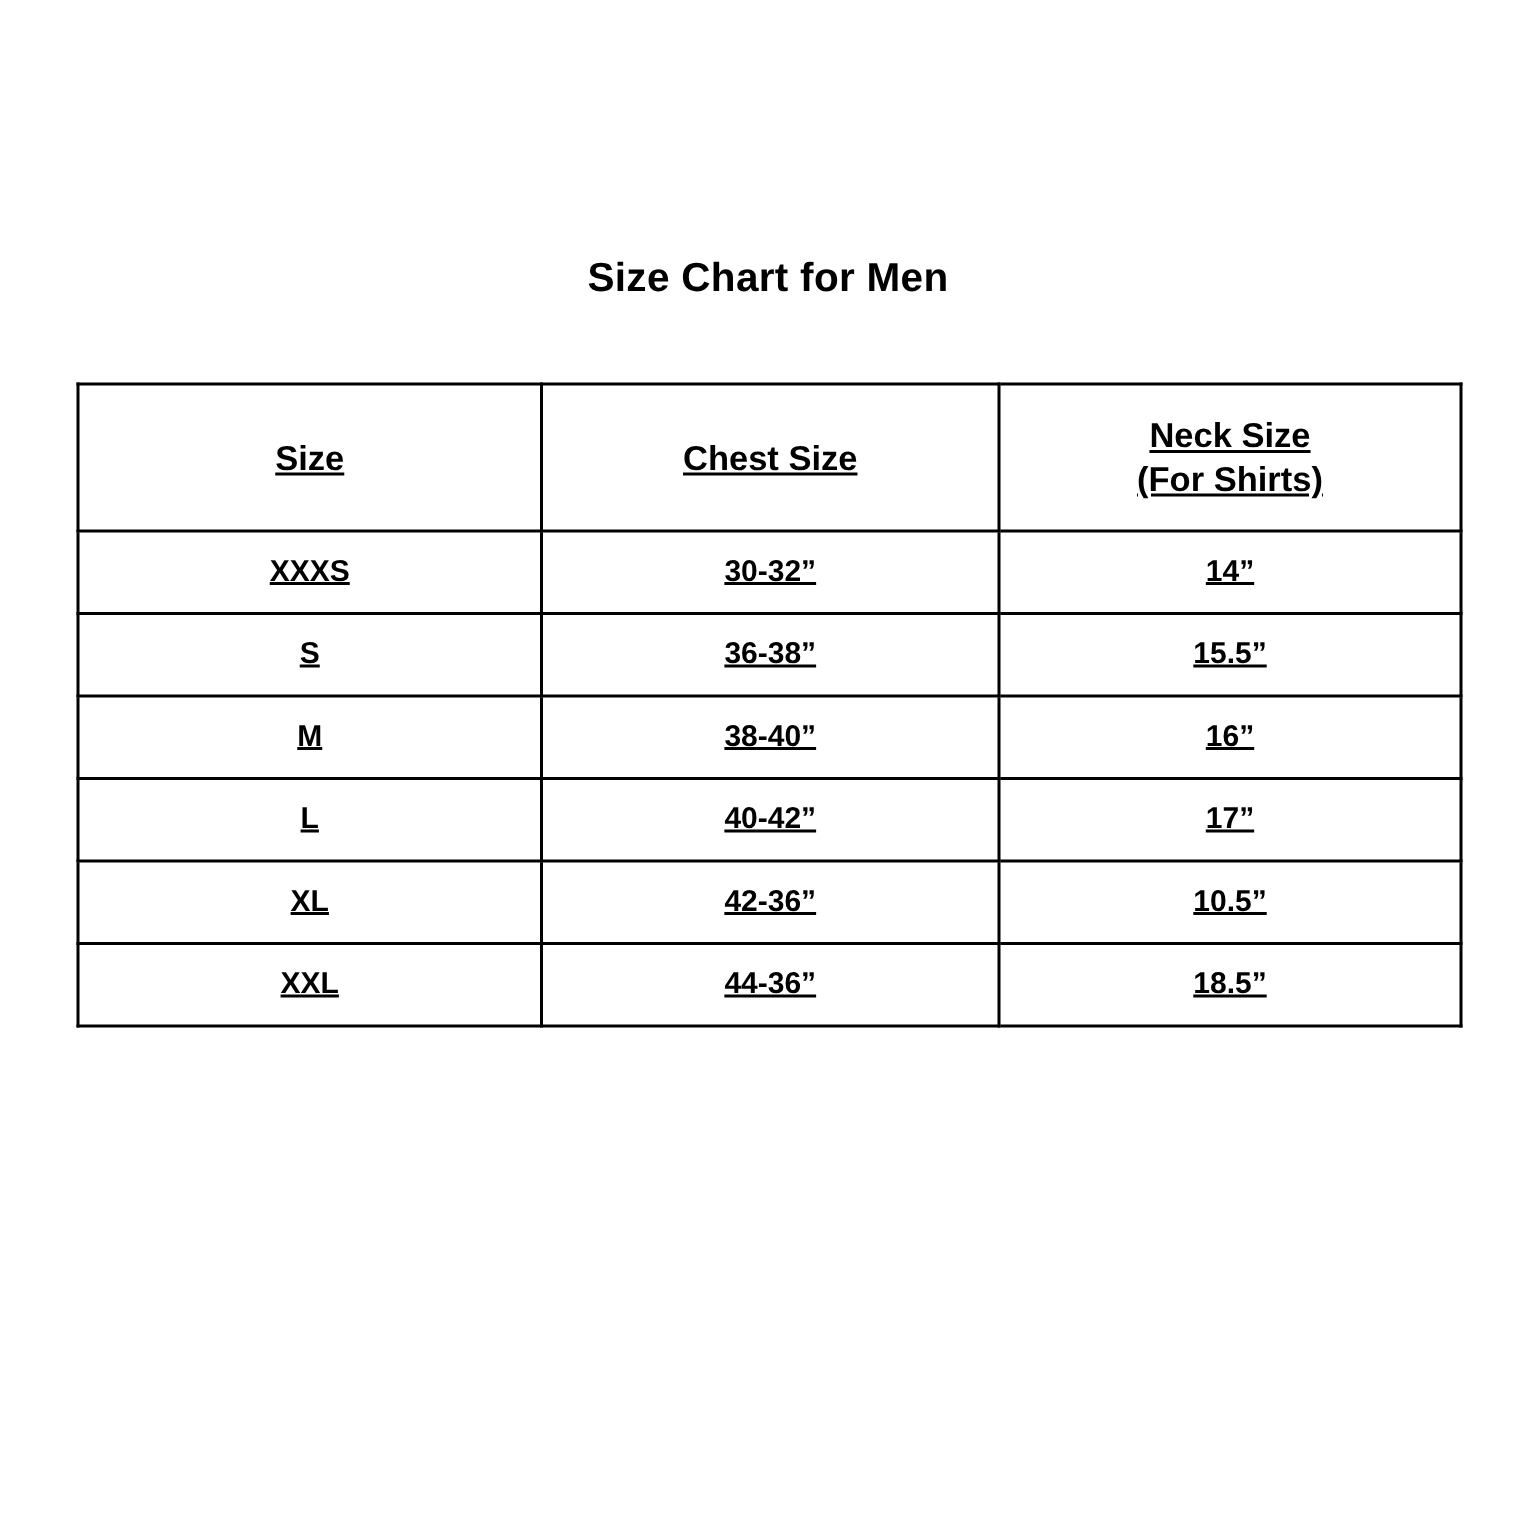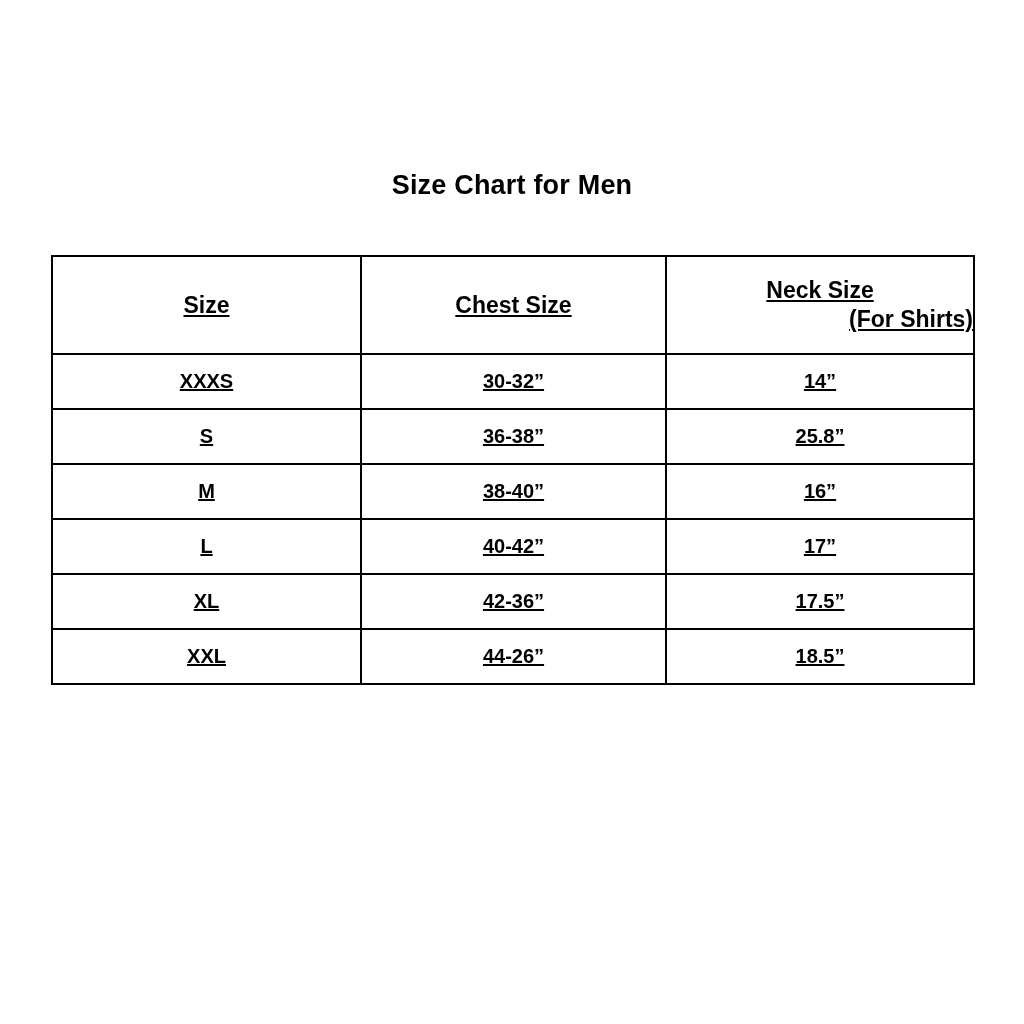--- a/index.html
+++ b/index.html
@@ -58,21 +58,20 @@
     font-size: 20px;
     margin-top: 16px;
   }
   .col-size { width: 309px; }
   .col-chest { width: 305px; }
   .col-neck { width: 308px; }
   .sub {
     display: block;
     font-size: 23px;
     font-weight: bold;
-    text-align: right;
   }
 </style>
 </head>
 <body>
 
 <div class="page">
 
   <div class="chart-title">Size Chart for Men</div>
 
   <table class="size-table">
@@ -97,38 +96,38 @@
     </thead>
     <tbody>
       <tr>
         <td>XXXS</td>
         <td>30-32”</td>
         <td>14”</td>
       </tr>
       <tr>
         <td>S</td>
         <td>36-38”</td>
-        <td>25.8”</td>
+        <td>15.5”</td>
       </tr>
       <tr>
         <td>M</td>
         <td>38-40”</td>
         <td>16”</td>
       </tr>
       <tr>
         <td>L</td>
         <td>40-42”</td>
         <td>17”</td>
       </tr>
       <tr>
         <td>XL</td>
         <td>42-36”</td>
-        <td>17.5”</td>
+        <td>10.5”</td>
       </tr>
       <tr>
         <td>XXL</td>
-        <td>44-26”</td>
+        <td>44-36”</td>
         <td>18.5”</td>
       </tr>
     </tbody>
   </table>
 
 </div>
 
 </body></html>

